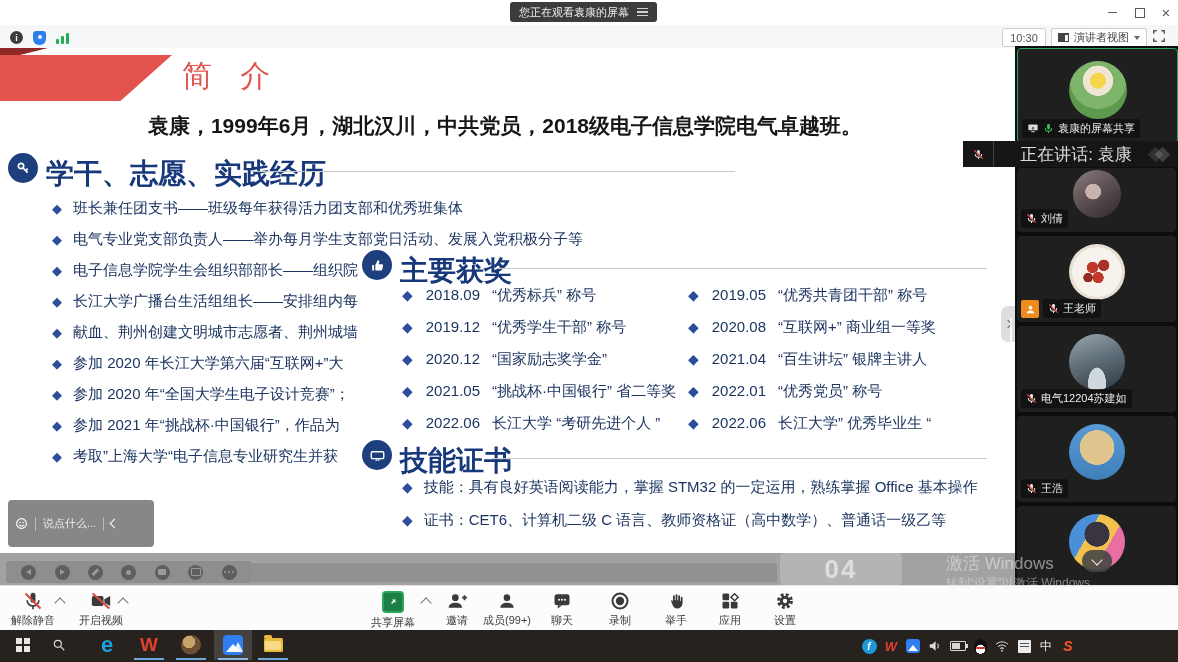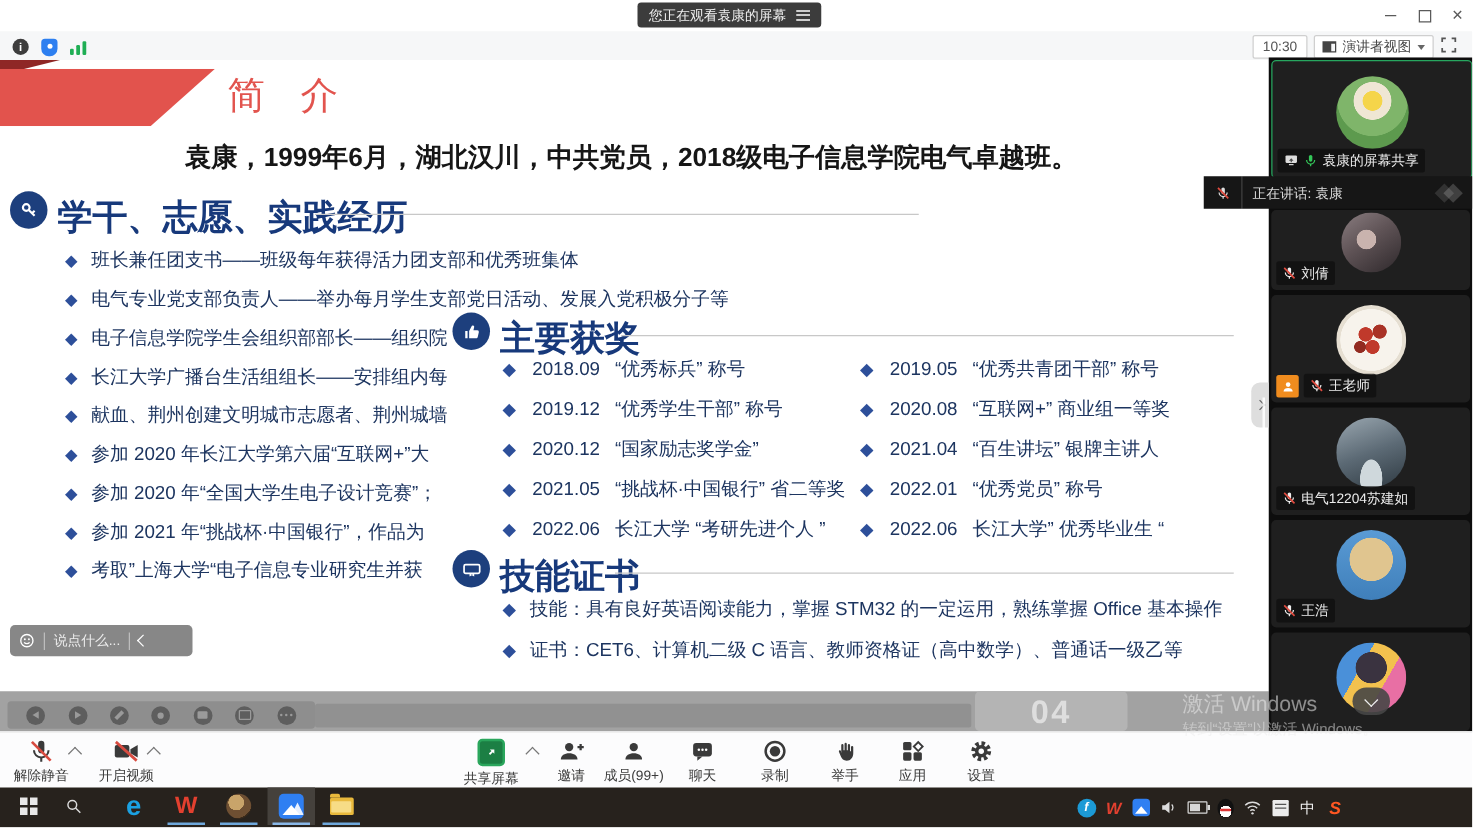--- a/index.html
+++ b/index.html
@@ -51,21 +51,21 @@
   .exp-item{left:52px;white-space:nowrap;font-size:15px;color:#1d3560;}
   .exp-item:before{content:"◆";color:#2d4f9a;font-size:13px;margin-right:11px;}
   .award-cell{white-space:nowrap;font-size:15px;color:#1d3560;}
   .award-cell:before{content:"◆";color:#2d4f9a;font-size:14px;margin-right:13px;}
   .award-date{margin-right:12px;}
   .skill-item{left:402px;white-space:nowrap;font-size:15px;color:#1d3560;}
   .skill-item:before{content:"◆";color:#2d4f9a;font-size:14px;margin-right:11px;}
 
   
   .chat-pill{left:8px;top:452px;width:132px;height:25px;background:rgba(122,122,122,.9);border-radius:4px;
-    display:flex;align-items:center;padding:0 7px;gap:7px;}
+    display:flex;align-items:center;padding:11px 7px;gap:7px;}
   .chat-pill span{font-size:11px;color:#ececec;white-space:nowrap;}
   .pill-div{width:1px;height:14px;background:rgba(255,255,255,.45);}
   .chev-left{width:6px;height:6px;border-left:1.5px solid #fff;border-bottom:1.5px solid #fff;transform:rotate(45deg);}
 
   
   .band{left:0;top:553px;width:1015px;height:32px;background:#a2a2a2;}
   .pres-strip{left:6px;top:8px;width:234px;height:22px;background:#8e8e8e;border-radius:3px;
     display:flex;align-items:center;justify-content:space-around;padding:0 6px;}
   .pres-ic{width:15px;height:15px;border-radius:50%;background:#5e5e5e;display:flex;align-items:center;justify-content:center;}
   .tri-l{width:0;height:0;border-top:3.5px solid transparent;border-bottom:3.5px solid transparent;border-right:5px solid #9a9a9a;}
@@ -88,21 +88,21 @@
   .tile{left:2px;width:159px;background:#1f1f1f;border-radius:4px;overflow:hidden;}
   .tile.active{border:1.5px solid #27a65f;}
   .avatar{border-radius:50%;position:absolute;left:50%;transform:translateX(-50%);}
   .label-bar{position:absolute;left:4px;bottom:4px;background:rgba(15,15,15,.78);border-radius:2px;
     display:flex;align-items:center;gap:4px;padding:2px 5px;max-width:146px;}
   .label-bar span{font-size:11px;color:#ececec;white-space:nowrap;overflow:hidden;text-overflow:ellipsis;}
   .host-badge{position:absolute;left:4px;bottom:4px;width:18px;height:18px;background:#f08c1e;border-radius:2px;
     display:flex;align-items:center;justify-content:center;}
   .speak-banner{left:963px;top:141px;width:215px;height:26px;background:#161616;display:flex;align-items:center;z-index:30;}
   .speak-mic{width:30px;height:100%;display:flex;align-items:center;justify-content:center;border-right:1px solid rgba(255,255,255,.18);}
-  .speak-banner > span{font-size:11px;color:#dcdcdc;margin-left:8px;white-space:nowrap;flex:1;}
+  .speak-banner > span{font-size:17px;color:#dcdcdc;margin-left:8px;white-space:nowrap;flex:1;text-align:center;}
   .brand-diamonds{display:flex;margin-right:10px;}
   .brand-diamonds i{display:block;width:11px;height:11px;background:rgba(255,255,255,.12);transform:rotate(45deg);}
   .brand-diamonds i+i{margin-left:-4px;background:rgba(255,255,255,.18);}
   .collapse-handle{left:1001px;top:306px;width:14px;height:36px;background:#dedede;border-radius:7px 0 0 7px;
     display:flex;align-items:center;justify-content:center;z-index:35;}
   .chev-right{width:5px;height:5px;border-right:1.5px solid #666;border-top:1.5px solid #666;transform:rotate(45deg);}
   .scroll-tick{left:1010px;top:318px;width:2px;height:28px;background:rgba(255,255,255,.85);z-index:35;}
   .more-part{left:1082px;top:550px;width:30px;height:22px;background:rgba(70,70,70,.9);border-radius:11px;
     display:flex;align-items:center;justify-content:center;z-index:36;}
   .chev-down{width:7px;height:7px;border-right:1.8px solid #eee;border-bottom:1.8px solid #eee;transform:rotate(45deg);margin-top:-3px;}

